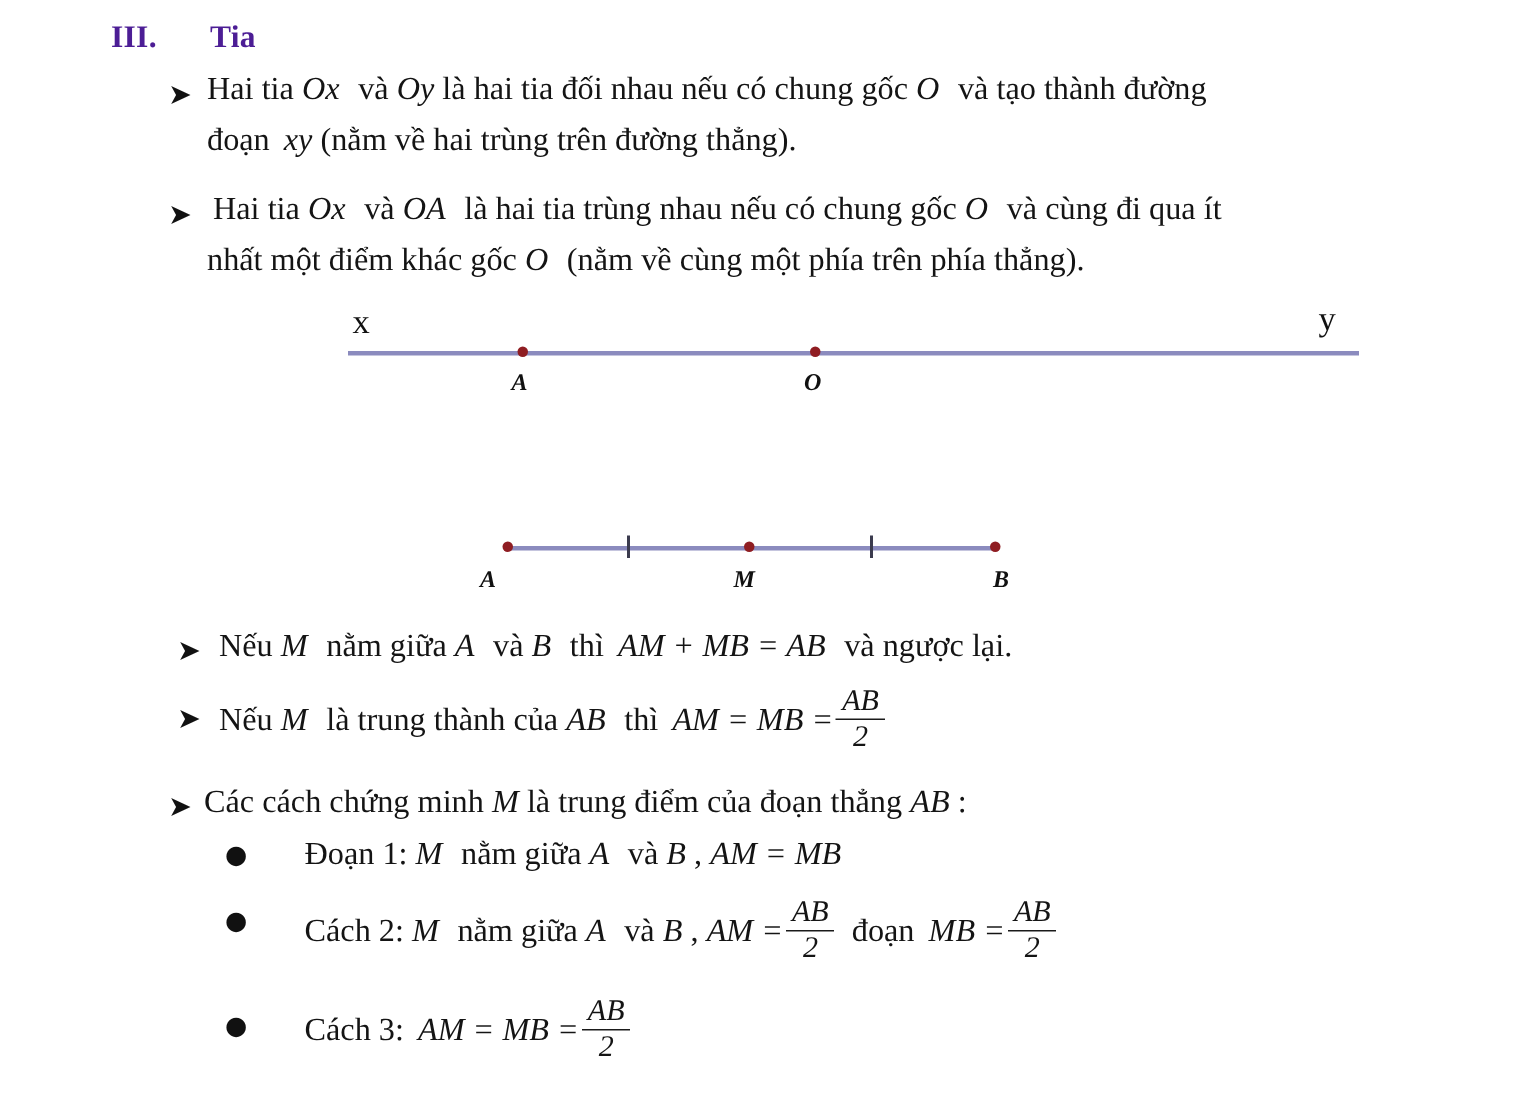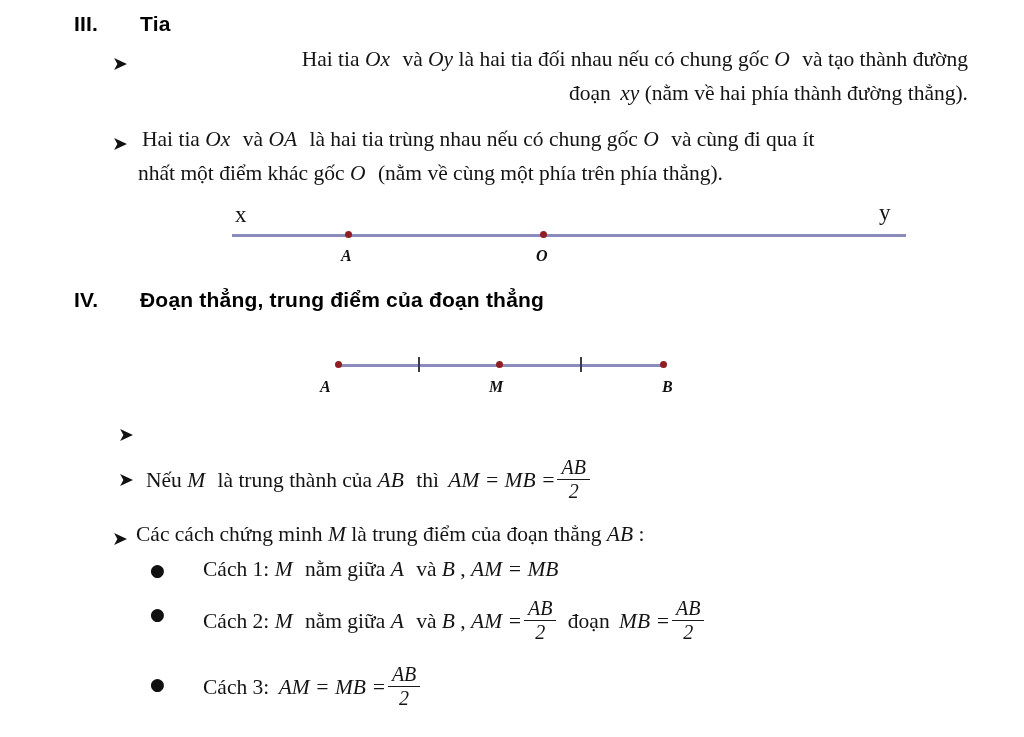--- a/index.html
+++ b/index.html
@@ -18,22 +18,22 @@
 
   .page {
     position: relative;
     width: 1024px;
     height: 737px;
   }
 
   
   .section-heading {
     position: absolute;
-    color: #000000;
-    font-family: Liberation Sans, sans-serif;
+    color: #4c1d95;
+    font-family: Liberation Serif, serif;
     font-weight: 700;
     font-size: 21px;
     white-space: nowrap;
     letter-spacing: 0.2px;
   }
   .section-heading .num {
     display: inline-block;
     min-width: 66px;
   }
 
@@ -133,76 +133,76 @@
 </head>
 <body>
 
 <div class="page">
 
   <div class="section-heading" style="left:74px; top:12px;">
     <span class="num">III.</span><span>Tia</span>
   </div>
 
   <div class="arrow-bullet" style="left:112px; top:54px;">➤</div>
-  <div class="para" style="left:138px; top:43px; width:830px;text-align:right;">
+  <div class="para" style="left:138px; top:43px; width:830px;">
     <span>Hai tia </span><span class="it">Ox</span><span class="sp"></span><span> và </span><span class="it">Oy</span><span> là hai tia đối nhau nếu có chung gốc </span><span class="it">O</span><span class="sp"></span><span> và tạo thành đường</span><br>
-    <span>đoạn </span><span class="sp-s"></span><span class="it">xy</span><span> (nằm về hai phía thành đường thẳng).</span>
+    <span>đoạn </span><span class="sp-s"></span><span class="it">xy</span><span> (nằm về hai trùng trên đường thẳng).</span>
   </div>
 
   <div class="arrow-bullet" style="left:112px; top:134px;">➤</div>
   <div class="para" style="left:138px; top:123px; width:840px;">
     <span class="sp-s"></span><span>Hai tia </span><span class="it">Ox</span><span class="sp"></span><span> và </span><span class="it">OA</span><span class="sp"></span><span> là hai tia trùng nhau nếu có chung gốc </span><span class="it">O</span><span class="sp"></span><span> và cùng đi qua ít</span><br>
     <span>nhất một điểm khác gốc </span><span class="it">O</span><span class="sp"></span><span> (nằm về cùng một phía trên phía thẳng).</span>
   </div>
 
   <div class="diagram" style="left:0px; top:0px; width:1024px; height:737px;">
     <div class="axis-line" style="left:232px; top:234px; width:674px; height:3px;"></div>
     <div class="pt" style="left:345px; top:231px;"></div>
     <div class="pt" style="left:540px; top:231px;"></div>
     <div class="pt-label" style="left:341px; top:247px;">A</div>
     <div class="pt-label" style="left:536px; top:247px;">O</div>
     <div class="end-label" style="left:235px; top:202px;">x</div>
     <div class="end-label" style="left:879px; top:200px;">y</div>
   </div>
 
-  <div class="section-heading" style="left:74px; top:288px;">
-    <span class="num">IV.</span><span>Đoạn thẳng, trung điểm của đoạn thẳng</span>
-  </div>
 
   <div class="diagram" style="left:0px; top:0px; width:1024px; height:737px;">
     <div class="axis-line" style="left:338px; top:364px; width:326px; height:2.5px;"></div>
     <div class="pt" style="left:335px; top:361px;"></div>
     <div class="pt" style="left:496px; top:361px;"></div>
     <div class="pt" style="left:660px; top:361px;"></div>
     <div class="tick" style="left:418px; top:357px; height:15px;"></div>
     <div class="tick" style="left:580px; top:357px; height:15px;"></div>
     <div class="pt-label" style="left:320px; top:378px;">A</div>
     <div class="pt-label" style="left:489px; top:378px;">M</div>
     <div class="pt-label" style="left:662px; top:378px;">B</div>
   </div>
 
   <div class="arrow-bullet" style="left:118px; top:425px;">➤</div>
+  <div class="para" style="left:146px; top:414px;">
+    <span>Nếu </span><span class="it">M</span><span class="sp"></span><span> nằm giữa </span><span class="it">A</span><span class="sp"></span><span> và </span><span class="it">B</span><span class="sp"></span><span> thì </span><span class="sp-s"></span><span class="it">AM + MB = AB</span><span class="sp"></span><span> và ngược lại.</span>
+  </div>
 
   <div class="arrow-bullet" style="left:118px; top:470px;">➤</div>
   <div class="para" style="left:146px; top:459px;">
     <span>Nếu </span><span class="it">M</span><span class="sp"></span><span> là trung thành của </span><span class="it">AB</span><span class="sp"></span><span> thì </span><span class="sp-s"></span><span class="it">AM = MB =</span><span class="frac">
       <span class="num-part">AB</span>
       <span class="bar"></span>
       <span class="den-part">2</span>
     </span>
   </div>
 
   <div class="arrow-bullet" style="left:112px; top:529px;">➤</div>
   <div class="para" style="left:136px; top:518px;">
     <span>Các cách chứng minh </span><span class="it">M</span><span> là trung điểm của đoạn thẳng </span><span class="it">AB</span><span> :</span>
   </div>
 
   <div class="dot-bullet" style="left:150px; top:562px;">●</div>
   <div class="para" style="left:203px; top:553px;">
-    <span>Cách 1: </span><span class="it">M</span><span class="sp"></span><span> nằm giữa </span><span class="it">A</span><span class="sp"></span><span> và </span><span class="it">B</span><span> , </span><span class="it">AM = MB</span>
+    <span>Đoạn 1: </span><span class="it">M</span><span class="sp"></span><span> nằm giữa </span><span class="it">A</span><span class="sp"></span><span> và </span><span class="it">B</span><span> , </span><span class="it">AM = MB</span>
   </div>
 
   <div class="dot-bullet" style="left:150px; top:606px;">●</div>
   <div class="para" style="left:203px; top:600px;">
     <span>Cách 2: </span><span class="it">M</span><span class="sp"></span><span> nằm giữa </span><span class="it">A</span><span class="sp"></span><span> và </span><span class="it">B</span><span> , </span><span class="it">AM =</span><span class="frac">
       <span class="num-part">AB</span>
       <span class="bar"></span>
       <span class="den-part">2</span>
     </span><span class="sp-s"></span><span> đoạn </span><span class="sp-s"></span><span class="it">MB =</span><span class="frac">
       <span class="num-part">AB</span>

